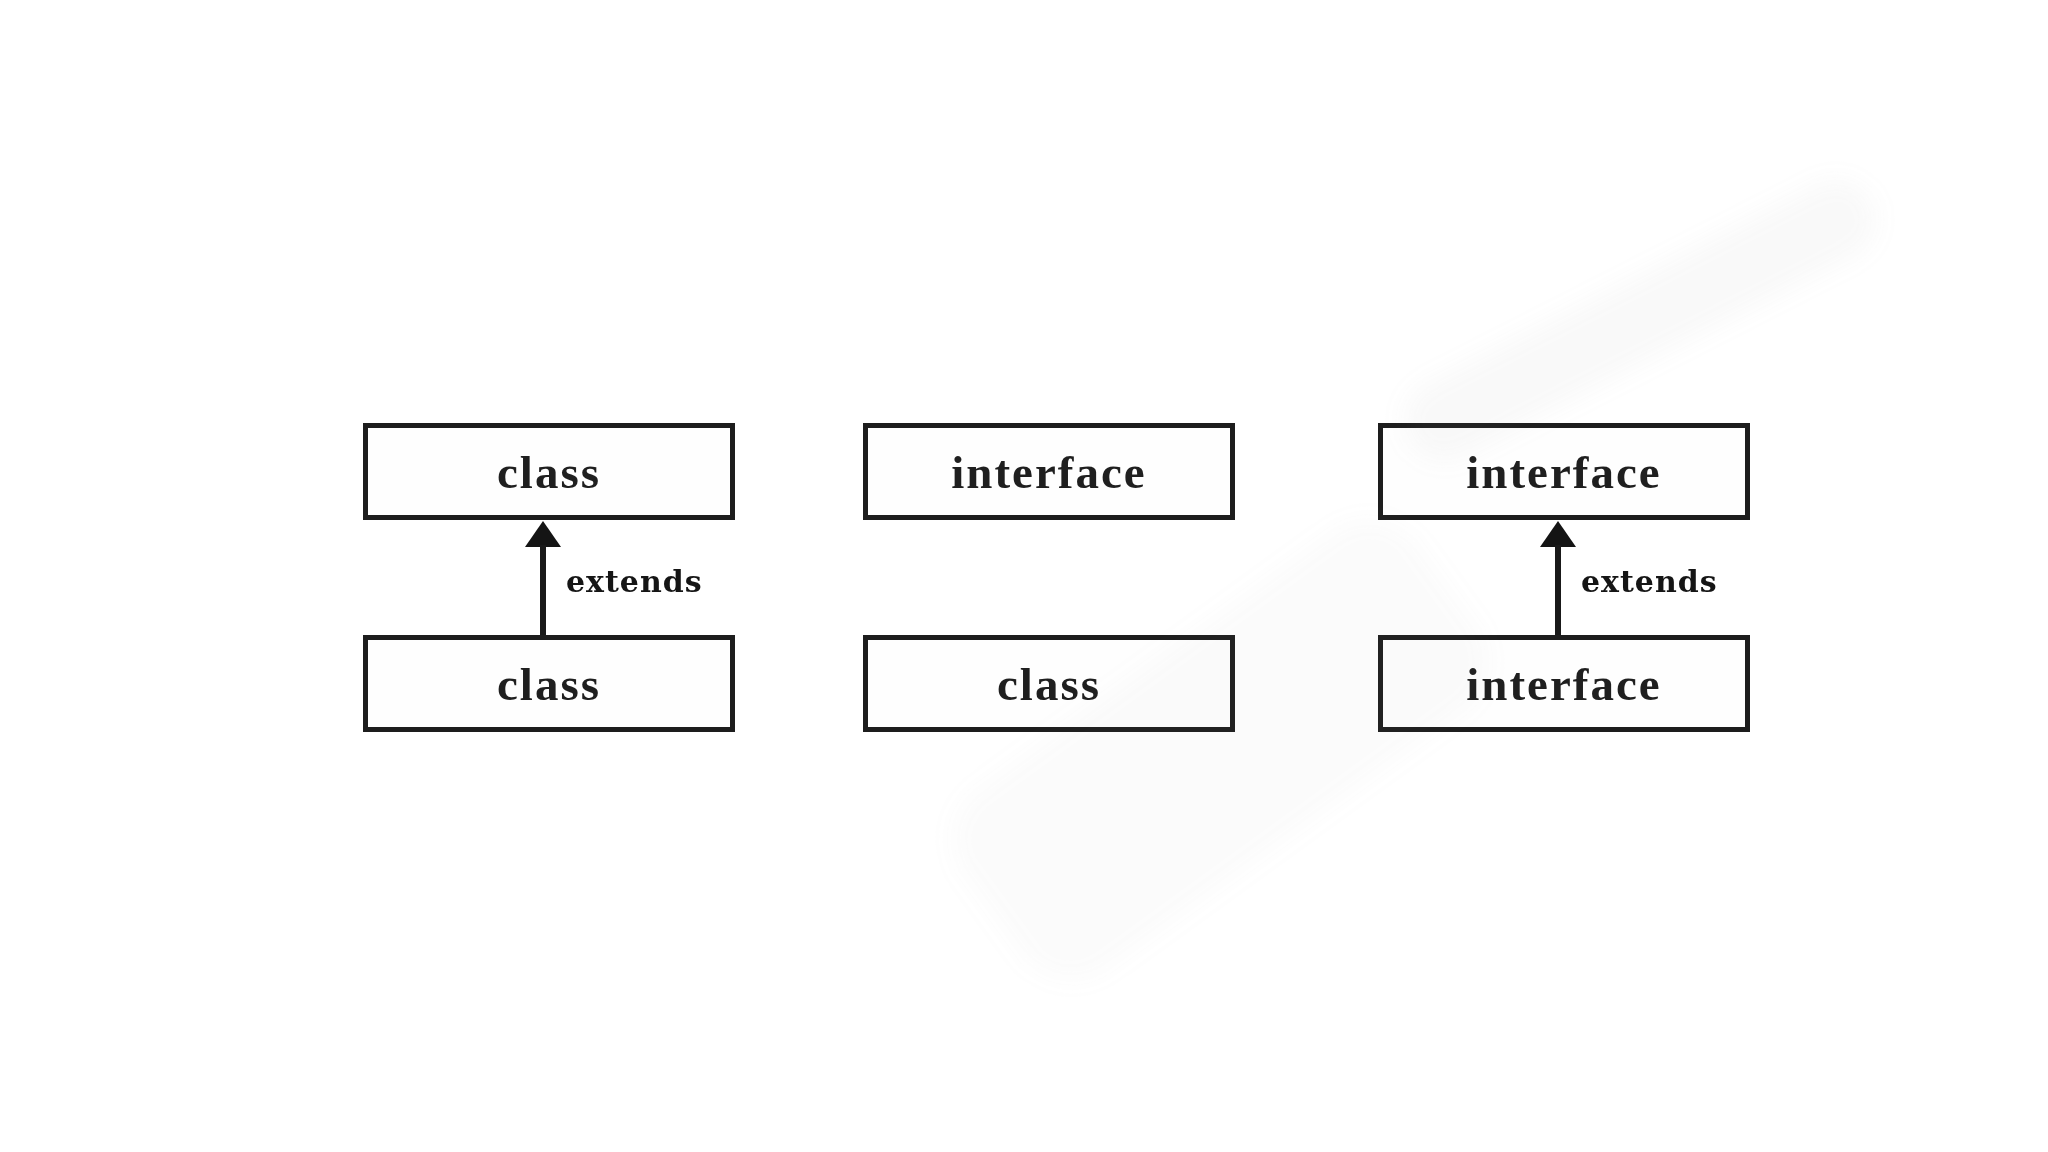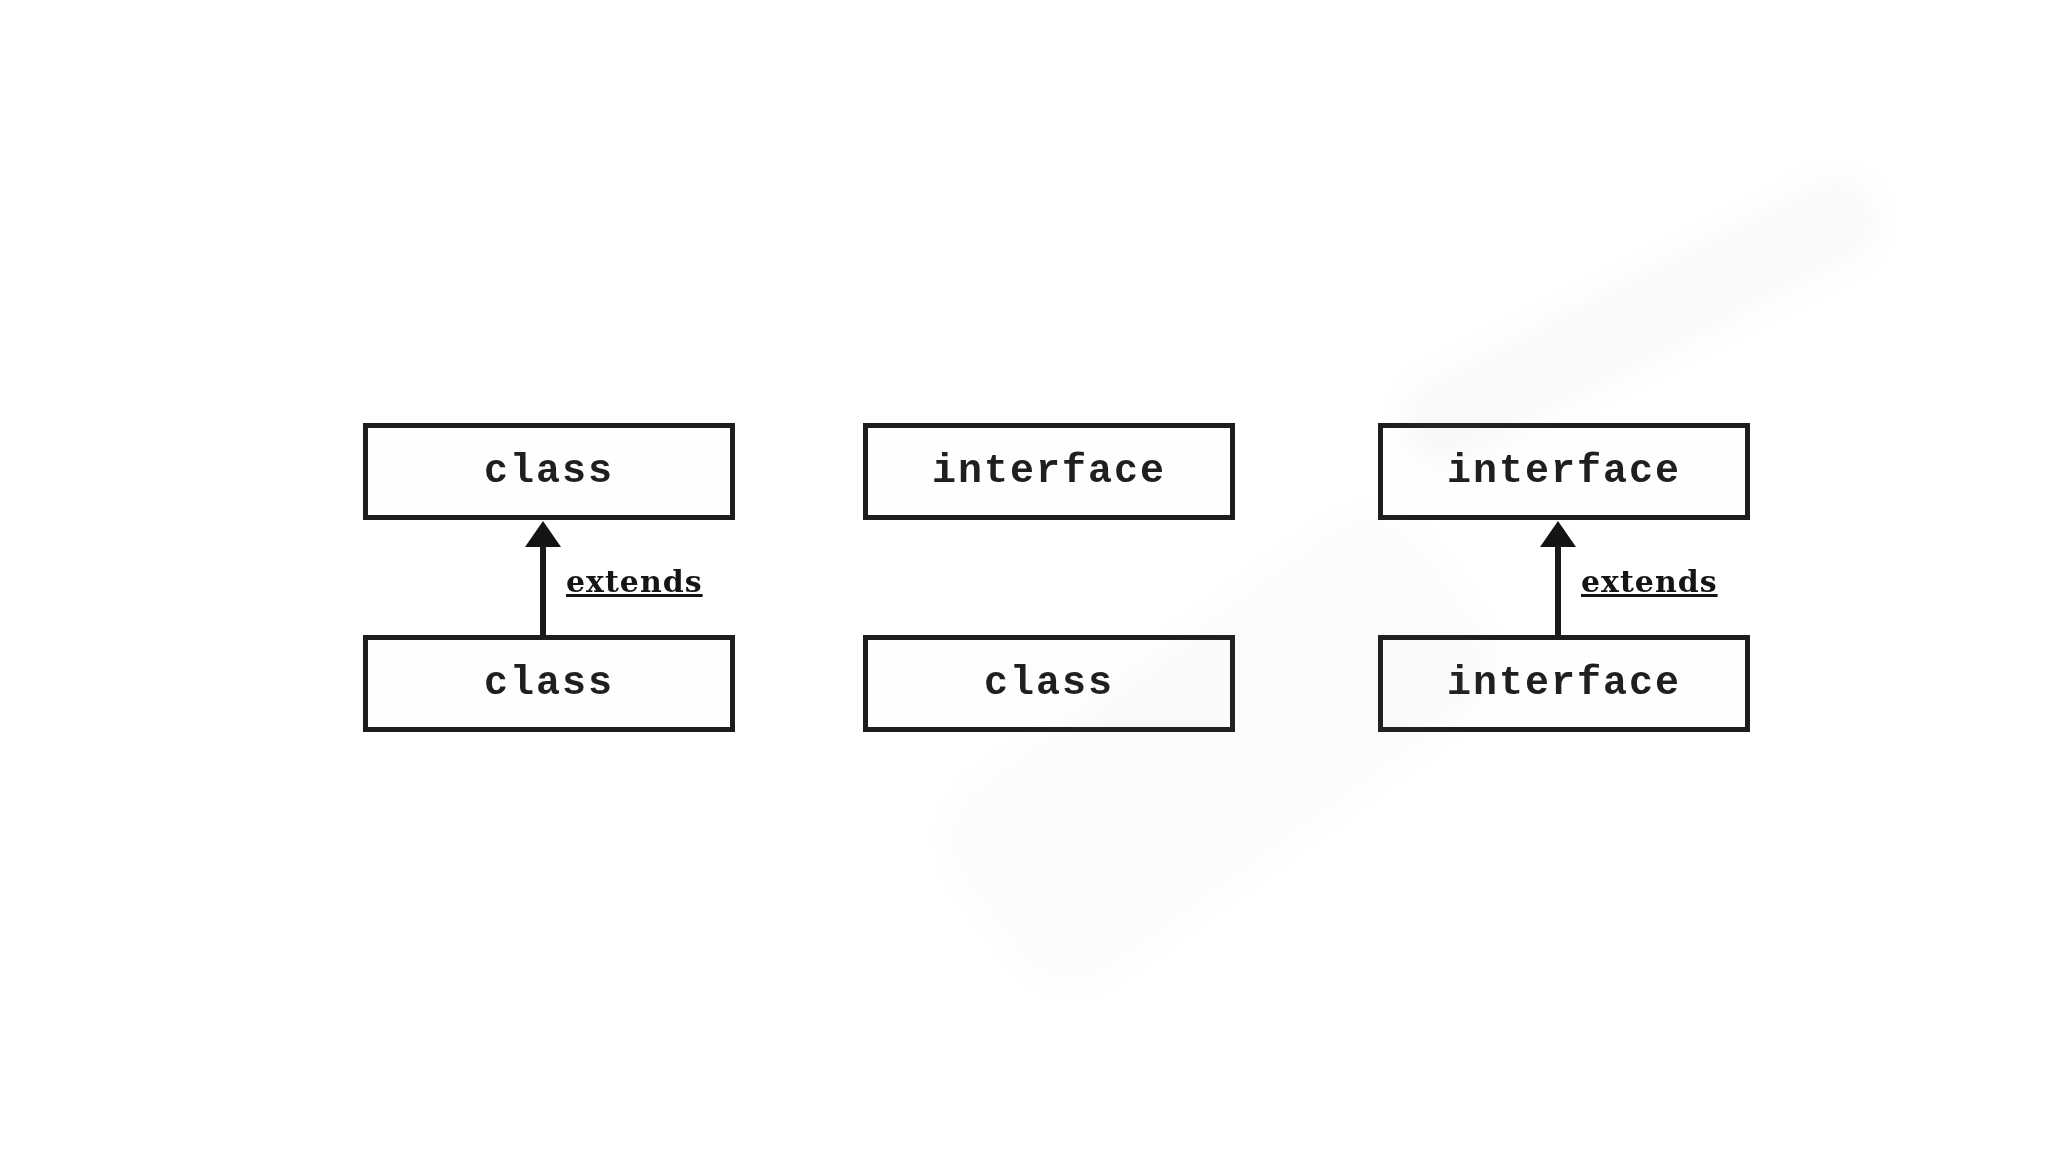--- a/index.html
+++ b/index.html
@@ -36,22 +36,22 @@
     box-sizing: border-box;
     background: #fefefe;
     border: 5px solid #1d1d1d;
     display: flex;
     align-items: center;
     justify-content: center;
   }
   .node.top    { top: 0; }
   .node.bottom { top: 212px; }
   .node-label {
-    font-family: Liberation Mono, monospace;
-    font-size: 40px;
+    font-family: Liberation Serif, serif;
+    font-size: 47px;
     font-weight: 700;
     letter-spacing: 2px;
     color: #1f1f1f;
     white-space: nowrap;
   }
 
   
   .connector {
     position: absolute;
     top: 97px;
@@ -90,21 +90,20 @@
   .edge-label {
     position: absolute;
     top: 44px;
     left: calc(var(--shaft) + 23px);
     font-family: "DejaVu Serif", serif;
     font-size: 30px;
     font-weight: 700;
     letter-spacing: 1px;
     color: #151515;
     white-space: nowrap;
-    text-decoration: underline;
   }
 
   
   .smudge {
     position: absolute;
     pointer-events: none;
     border-radius: 60px;
     filter: blur(12px);
   }
   .smudge.s1 {

